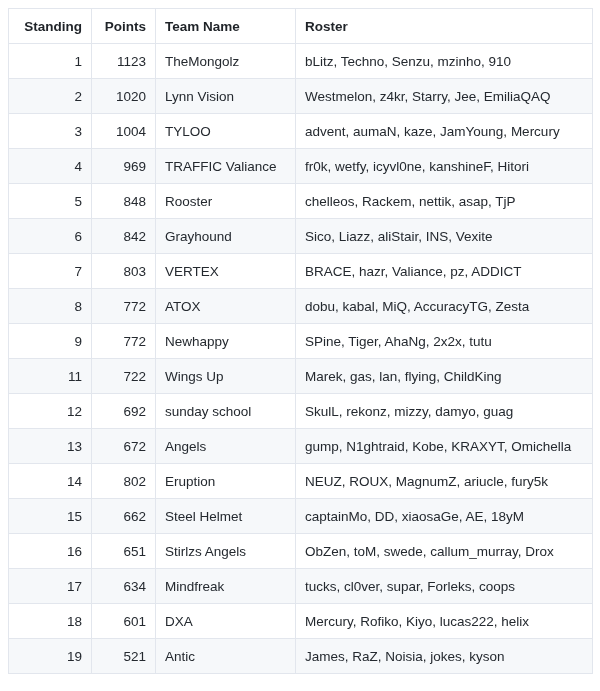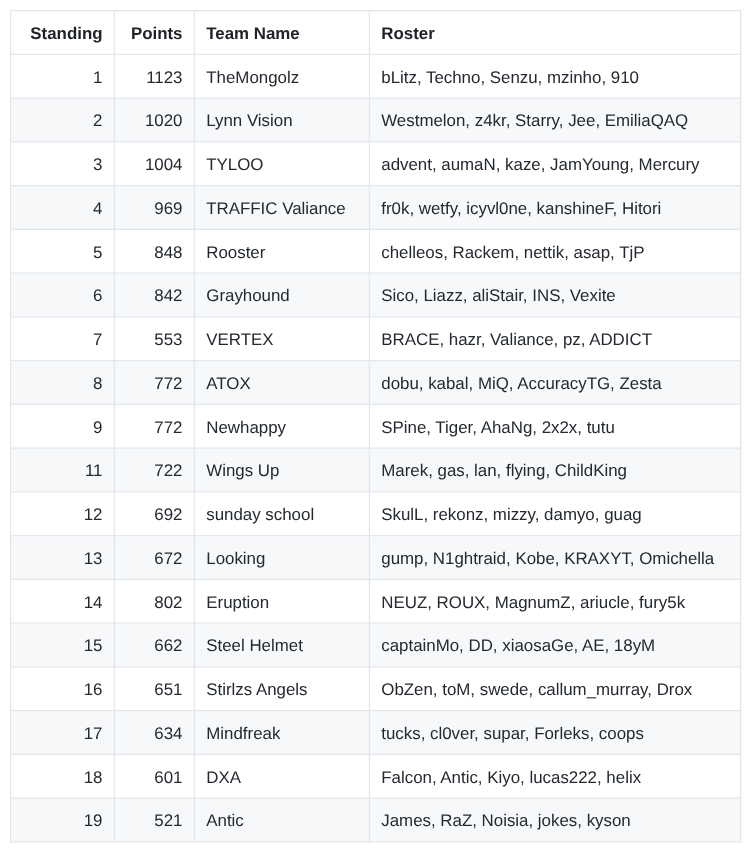--- a/index.html
+++ b/index.html
@@ -117,21 +117,21 @@
           <td class="text">chelleos, Rackem, nettik, asap, TjP</td>
         </tr>
         <tr>
           <td class="num">6</td>
           <td class="num">842</td>
           <td class="text">Grayhound</td>
           <td class="text">Sico, Liazz, aliStair, INS, Vexite</td>
         </tr>
         <tr>
           <td class="num">7</td>
-          <td class="num">553</td>
+          <td class="num">803</td>
           <td class="text">VERTEX</td>
           <td class="text">BRACE, hazr, Valiance, pz, ADDICT</td>
         </tr>
         <tr>
           <td class="num">8</td>
           <td class="num">772</td>
           <td class="text">ATOX</td>
           <td class="text">dobu, kabal, MiQ, AccuracyTG, Zesta</td>
         </tr>
         <tr>
@@ -148,21 +148,21 @@
         </tr>
         <tr>
           <td class="num">12</td>
           <td class="num">692</td>
           <td class="text">sunday school</td>
           <td class="text">SkulL, rekonz, mizzy, damyo, guag</td>
         </tr>
         <tr>
           <td class="num">13</td>
           <td class="num">672</td>
-          <td class="text">Looking</td>
+          <td class="text">Angels</td>
           <td class="text">gump, N1ghtraid, Kobe, KRAXYT, Omichella</td>
         </tr>
         <tr>
           <td class="num">14</td>
           <td class="num">802</td>
           <td class="text">Eruption</td>
           <td class="text">NEUZ, ROUX, MagnumZ, ariucle, fury5k</td>
         </tr>
         <tr>
           <td class="num">15</td>
@@ -179,21 +179,21 @@
         <tr>
           <td class="num">17</td>
           <td class="num">634</td>
           <td class="text">Mindfreak</td>
           <td class="text">tucks, cl0ver, supar, Forleks, coops</td>
         </tr>
         <tr>
           <td class="num">18</td>
           <td class="num">601</td>
           <td class="text">DXA</td>
-          <td class="text">Falcon, Antic, Kiyo, lucas222, helix</td>
+          <td class="text">Mercury, Rofiko, Kiyo, lucas222, helix</td>
         </tr>
         <tr>
           <td class="num">19</td>
           <td class="num">521</td>
           <td class="text">Antic</td>
           <td class="text">James, RaZ, Noisia, jokes, kyson</td>
         </tr>
       </tbody>
   </table>
 </div>

